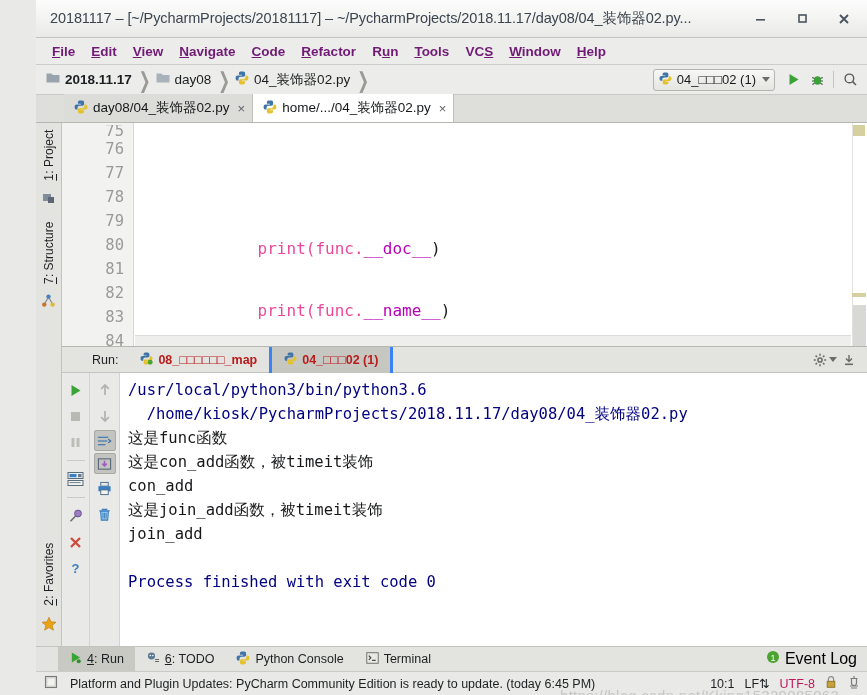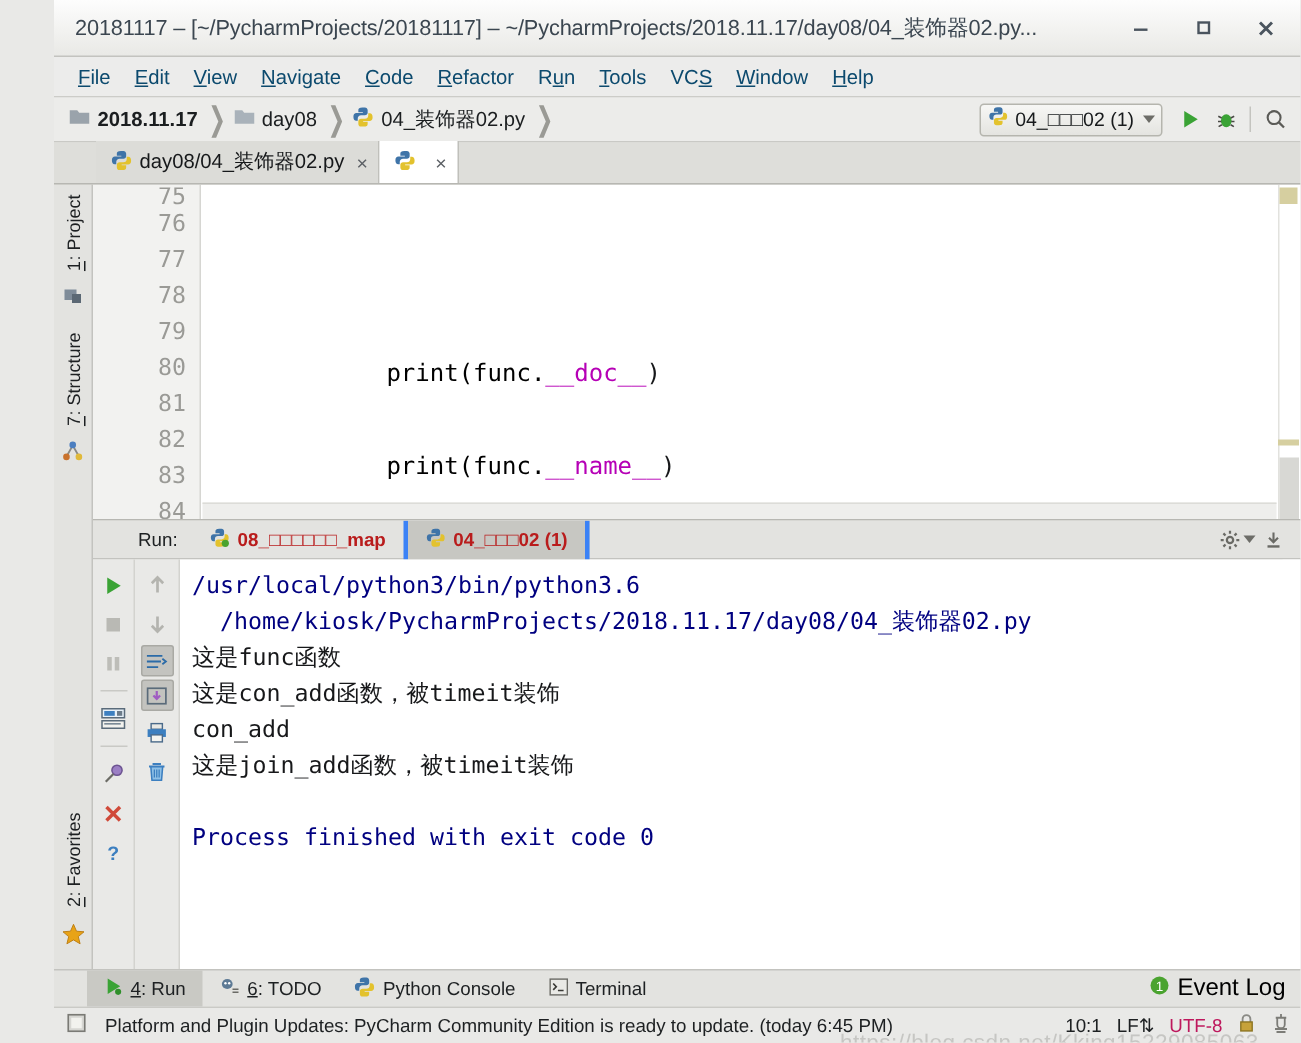--- a/index.html
+++ b/index.html
@@ -43,23 +43,24 @@
 
   
   .menubar {
     height: 27px; flex: 0 0 27px;
     background: #ececeb;
     border-bottom: 1px solid #ccccc8;
     display: flex; align-items: center;
     padding-left: 8px;
   }
   .menu-item {
-    font-size: 13.5px; color: #0c4a6e;
+    font-size: 13.5px; color: #701a75;
     padding: 3px 8px 3px 8px;
     white-space: nowrap;
+    font-weight: bold;
   }
   .menu-item .mn { text-decoration: underline; }
 
   
   .navbar {
     height: 30px; flex: 0 0 30px;
     background: #ececea;
     border-bottom: 1px solid #c9c9c5;
     display: flex; align-items: center;
     padding: 0 5px 0 10px;
@@ -162,21 +163,21 @@
   .codearea {
     flex: 1 1 auto;
     font-family: "DejaVu Sans Mono", monospace;
     font-size: 16px;
     padding: 2px 0 0 8px;
     white-space: pre;
     overflow: hidden;
     position: relative;
   }
   .cline { height: 24px; line-height: 24px; color: #17181a; }
-  .kw-call { color: #000000; }
+  .kw-call { color: #ec4899; }
   .dunder { color: #b600b6; }
   .punc { color: #17181a; }
 
   .ed-scroll {
     position: absolute; top: 0; right: 0; bottom: 0;
     width: 15px; background: #ffffff;
     border-left: 1px solid #e2e2de;
   }
   .ed-marker-top { position:absolute; top:2px; right:2px; width:12px; height:11px; background:#d6cfa0; }
   .ed-marker-mid { position:absolute; top:170px; right:1px; width:14px; height:4px; background:#d6cfa0; }
@@ -400,20 +401,21 @@
       <span>day08/04_装饰器02.py</span>
       <span class="tab-x">×</span>
     </div>
     <div class="edtab active">
       <span class="ico">
         <svg width="14" height="14" viewBox="0 0 14 14">
           <path d="M6.6 0.6c-2 0-2.7.6-2.7 1.8v1.4h3v.6H2.6c-1.2 0-2 .8-2 2.5s.7 2.6 1.9 2.6h1V8c0-1.3.9-2.2 2.2-2.2h2.6c1 0 1.8-.7 1.8-1.7V2.4c0-1-.8-1.8-1.8-1.8z" fill="#3f74a8"></path>
           <path d="M7.4 13.4c2 0 2.7-.6 2.7-1.8v-1.4h-3v-.6h4.3c1.2 0 2-.8 2-2.5s-.7-2.6-1.9-2.6h-1V6c0 1.3-.9 2.2-2.2 2.2H5.7c-1 0-1.8.7-1.8 1.7v1.7c0 1 .8 1.8 1.8 1.8z" fill="#e3c22d"></path>
         </svg>
       </span>
+      <span>home/.../04_装饰器02.py</span>
       <span class="tab-x">×</span>
     </div>
   </div>
 
   <div class="body-split">
 
     <div class="leftstrip">
       <div class="vtab">
         <span class="mn">1</span>
           <span>: Project</span>
@@ -618,20 +620,21 @@
             </div>
           </div>
 
           <div class="console">
             <div class="oline">/usr/local/python3/bin/python3.6</div>
             <div class="oline">  /home/kiosk/PycharmProjects/2018.11.17/day08/04_装饰器02.py</div>
             <div class="oline plain">这是func函数</div>
             <div class="oline plain">这是con_add函数，被timeit装饰</div>
             <div class="oline plain">con_add</div>
             <div class="oline plain">这是join_add函数，被timeit装饰</div>
+            <div class="oline plain">join_add</div>
             <div class="oline plain">&nbsp;</div>
             <div class="oline">Process finished with exit code 0</div>
             <div class="con-scroll"></div>
           </div>
 
         </div>
       </div>
     </div>
   </div>
 

